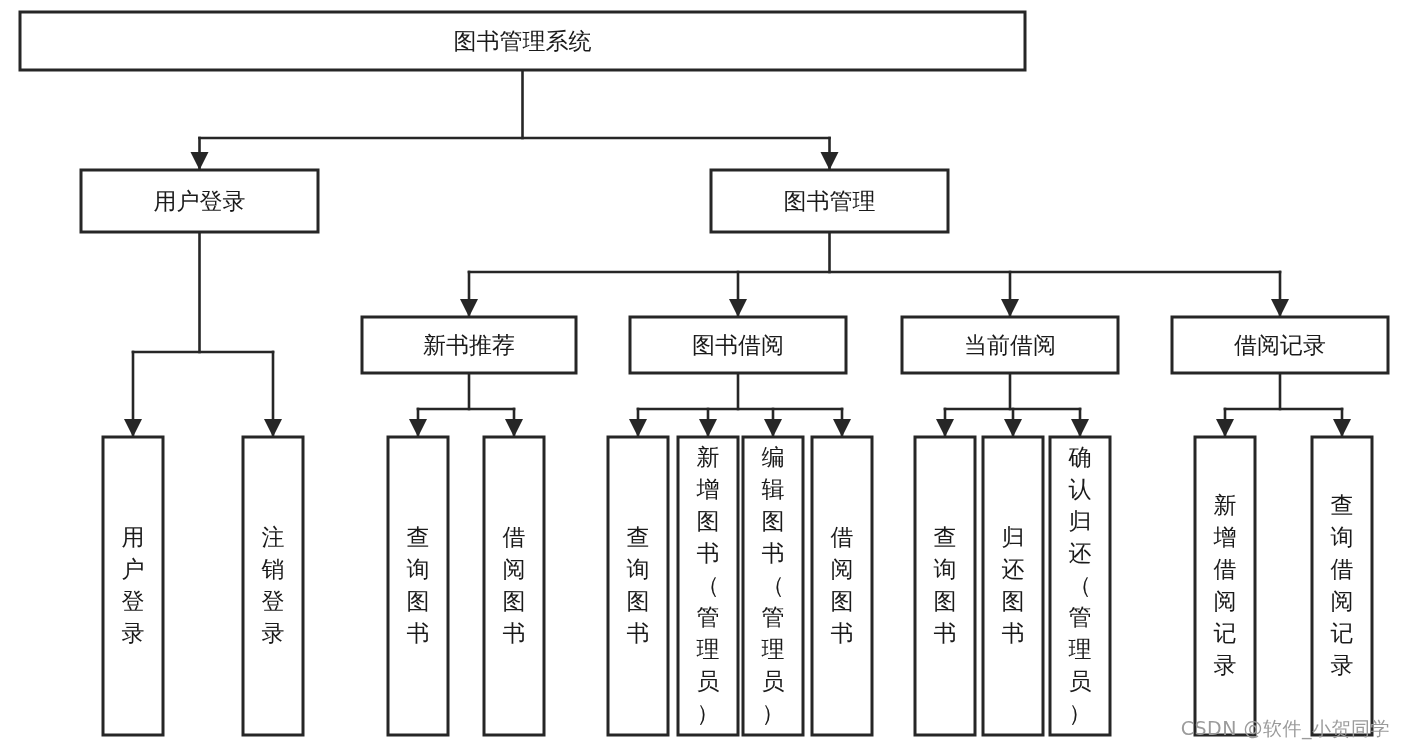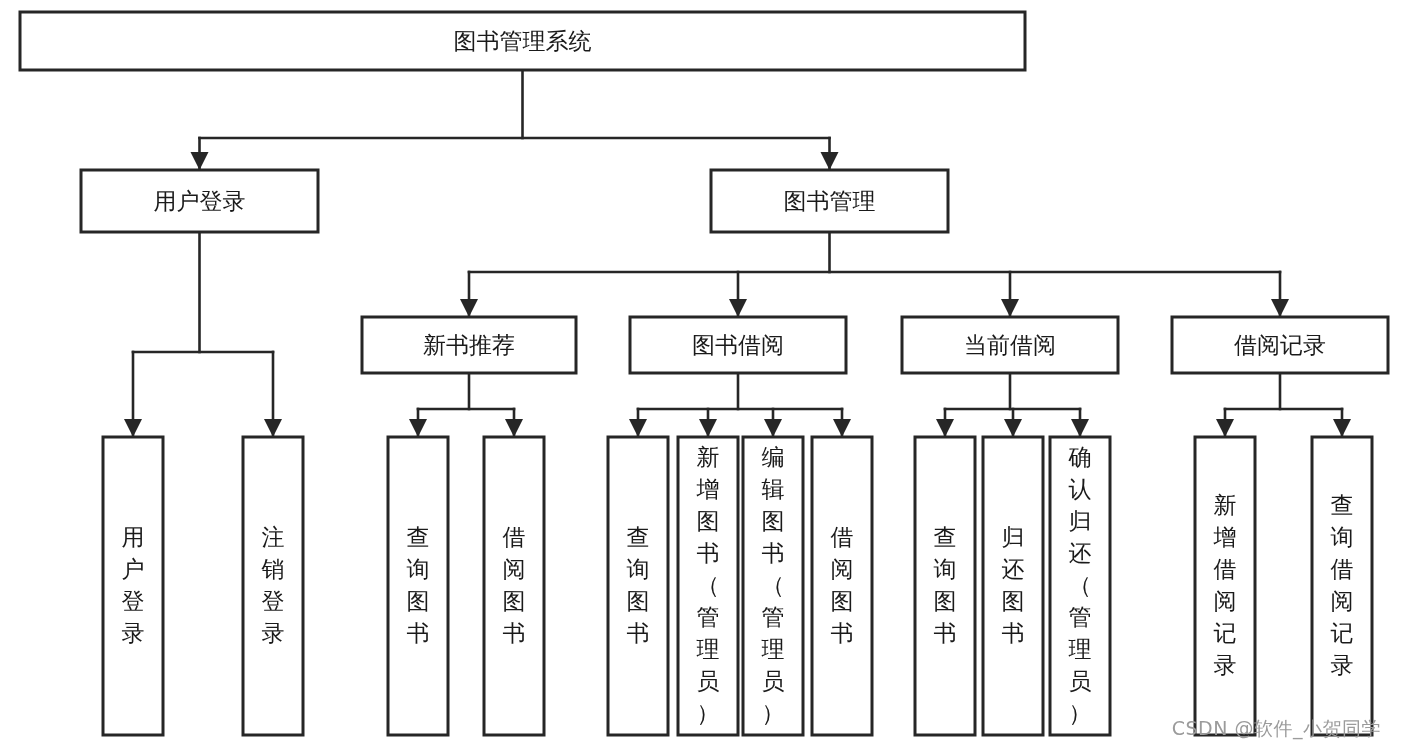--- a/index.html
+++ b/index.html
@@ -45,21 +45,21 @@
     stroke-width: 2.6;
     fill: none;
     stroke-linecap: square;
   }
   .arrow-head {
     fill: #262626;
     stroke: none;
   }
   .watermark {
     position: absolute;
-    right: 24px;
+    right: 15px;
     bottom: 5px;
     font-family: "DejaVu Sans", "Liberation Sans", sans-serif;
     font-size: 19px;
     color: #9b9b9b;
     white-space: nowrap;
     letter-spacing: 0.5px;
     margin-top: 48px;
   }
 </style>
 </head>

